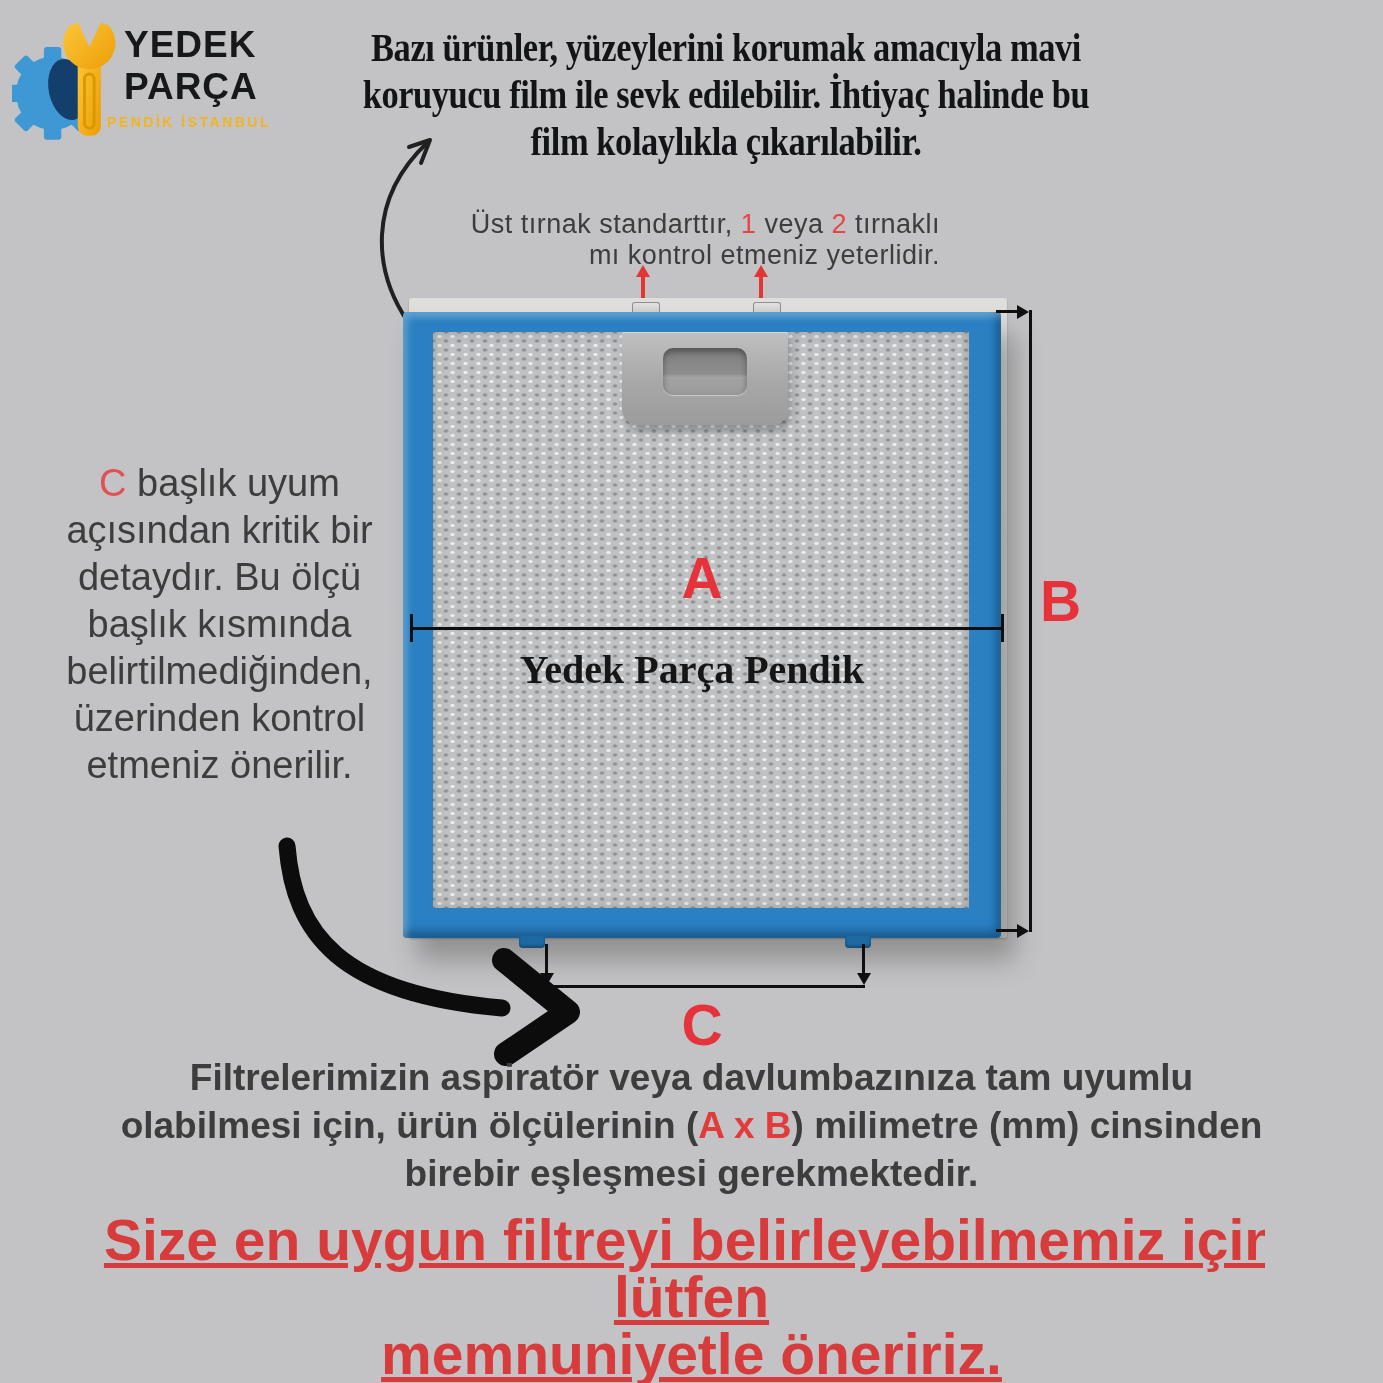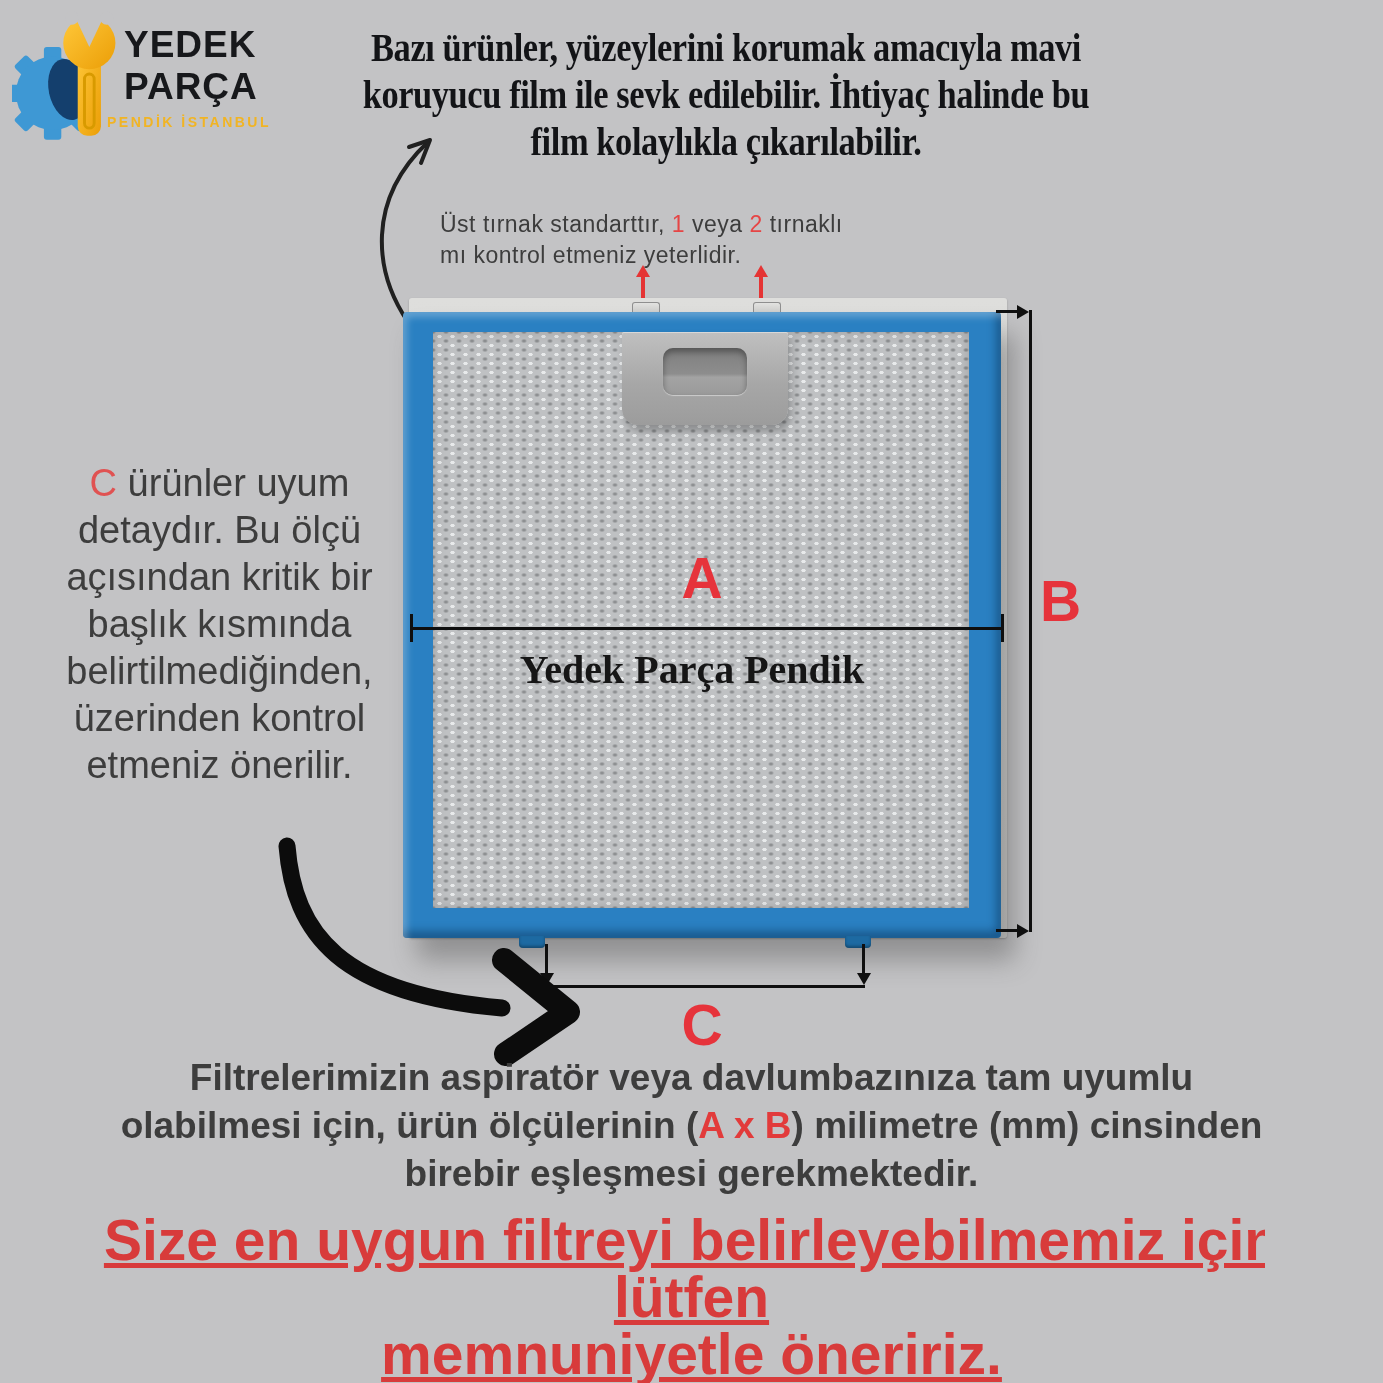--- a/index.html
+++ b/index.html
@@ -23,22 +23,22 @@
   }
   
   .film-note{
     position:absolute;left:221px;top:24px;width:1010px;
     text-align:center;font-family:"Liberation Serif",serif;font-weight:700;
     font-size:41px;line-height:47px;color:#131417;letter-spacing:-0.5px;
     transform:scaleX(0.84);transform-origin:50% 0;
   }
   
   .tab-note{
-    position:absolute;left:440px;top:209px;width:500px;text-align:left;
-    font-size:23px;line-height:31px;color:#3d3d3d;font-weight:500;letter-spacing:0.5px;
+    position:absolute;left:440px;top:209px;width:500px;text-align:right;
+    font-size:27px;line-height:31px;color:#3d3d3d;font-weight:500;letter-spacing:0.5px;
   }
   .red-num{color:#e64545;}
   
   .up-arrow{position:absolute;width:4px;height:26px;background:#e53434;}
   .up-arrow::before{
     content:"";position:absolute;top:-11px;left:-5px;
     border-left:7px solid transparent;border-right:7px solid transparent;
     border-bottom:12px solid #e53434;
   }
   
@@ -224,23 +224,23 @@
   <div class="h-arrow" style="left:996px;top:310px;width:22px"></div>
   <div class="h-arrow" style="left:996px;top:929px;width:22px"></div>
   <div class="dim-label" style="left:1040px;top:568px">B</div>
 
   <div class="down-arrow" style="left:545px;top:944px"></div>
   <div class="down-arrow" style="left:862px;top:944px"></div>
   <div class="dim-line-h" style="left:549px;top:985px;width:316px"></div>
   <div class="dim-label centered" style="top:992px">C</div>
 
   <div class="left-note">
-    <div><span class="red-letter">C</span><span> ürünler uyum</span></div>
+    <div><span class="red-letter">C</span><span> başlık uyum</span></div>
+    <div>açısından kritik bir</div>
     <div>detaydır. Bu ölçü</div>
-    <div>açısından kritik bir</div>
     <div>başlık kısmında</div>
     <div>belirtilmediğinden,</div>
     <div>üzerinden kontrol</div>
     <div>etmeniz önerilir.</div>
   </div>
 
   <svg class="brush-arrow" style="left:248px;top:828px" width="340" height="240" viewBox="248 828 340 240">
     <path d="M 287 846 C 294 934 340 994 502 1008" fill="none" stroke="#0c0c0c" stroke-width="17" stroke-linecap="round"></path>
     <path d="M 504 960 L 568 1012 L 506 1054" fill="none" stroke="#0c0c0c" stroke-width="24" stroke-linecap="round" stroke-linejoin="round"></path>
   </svg>

